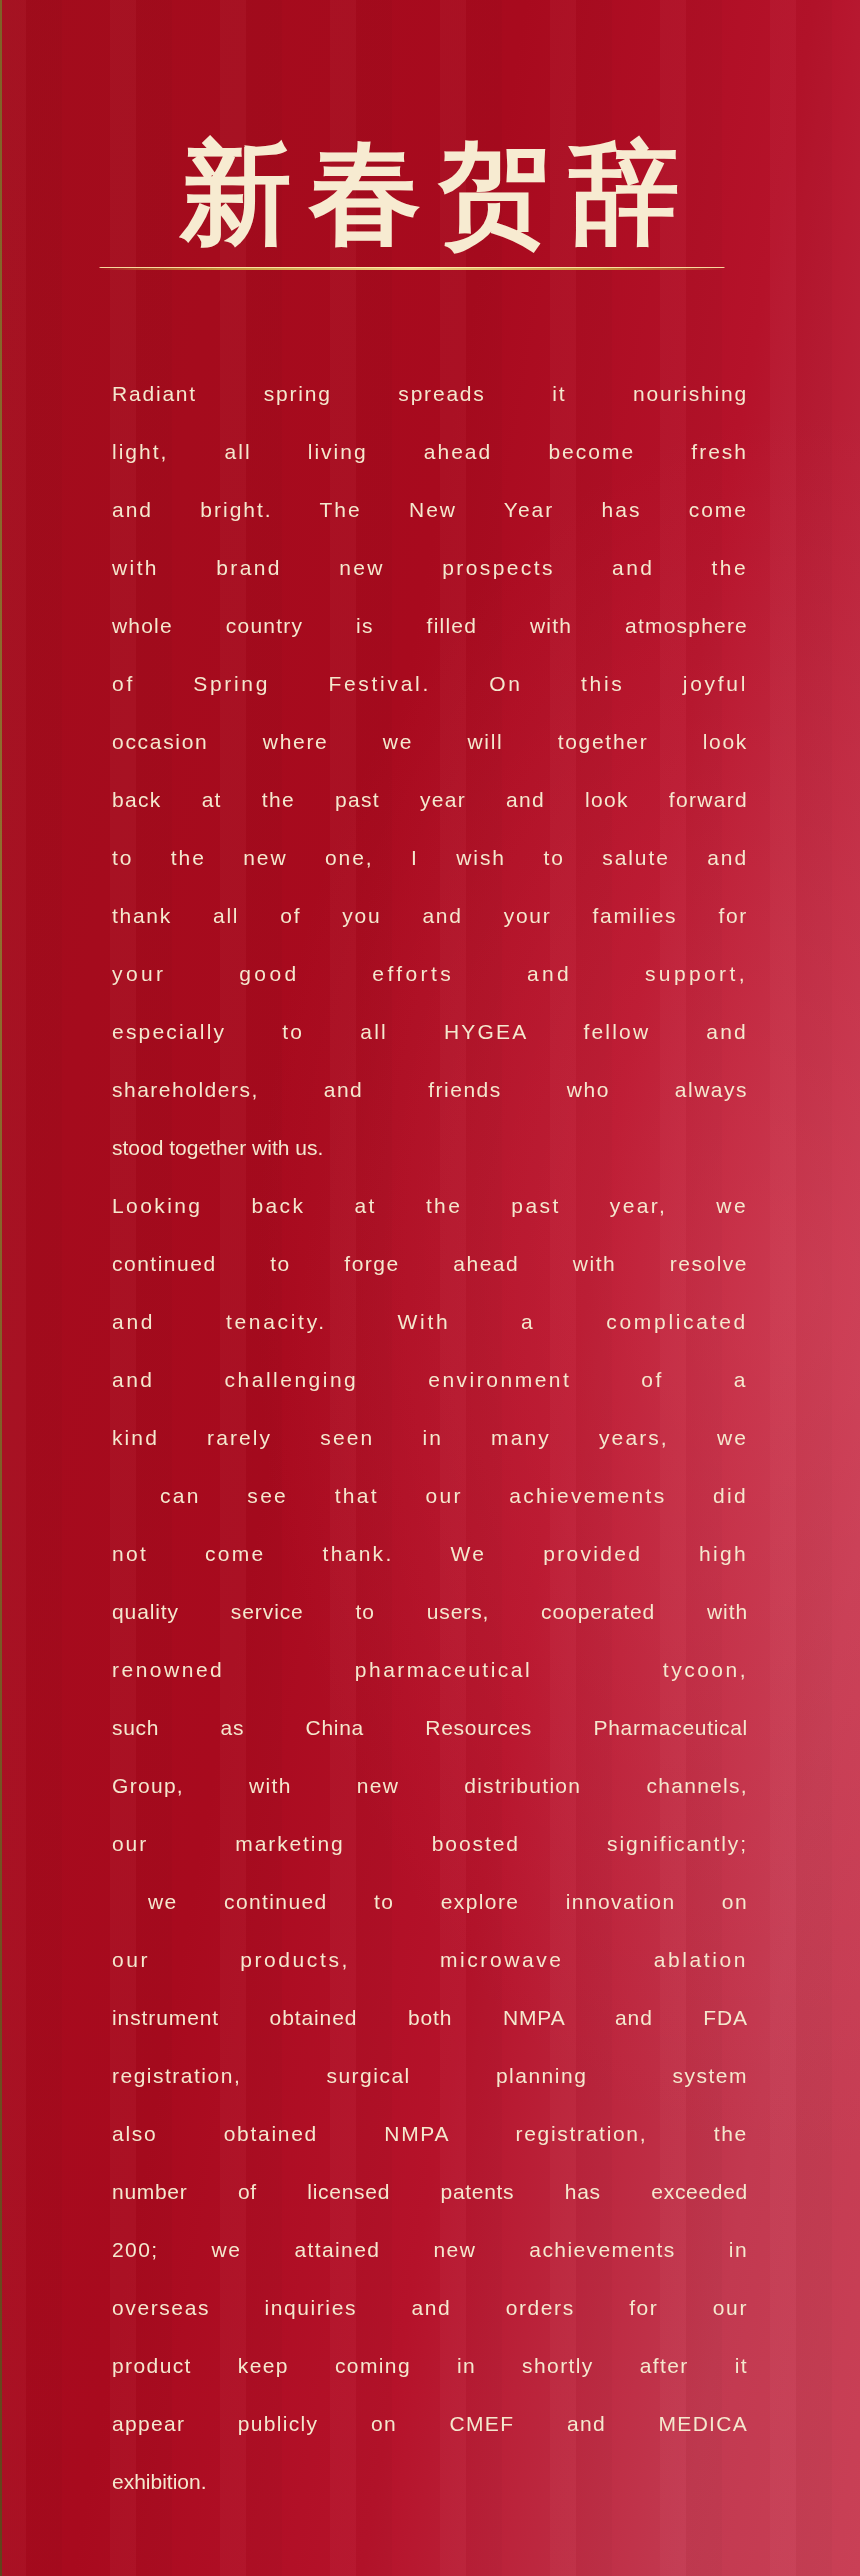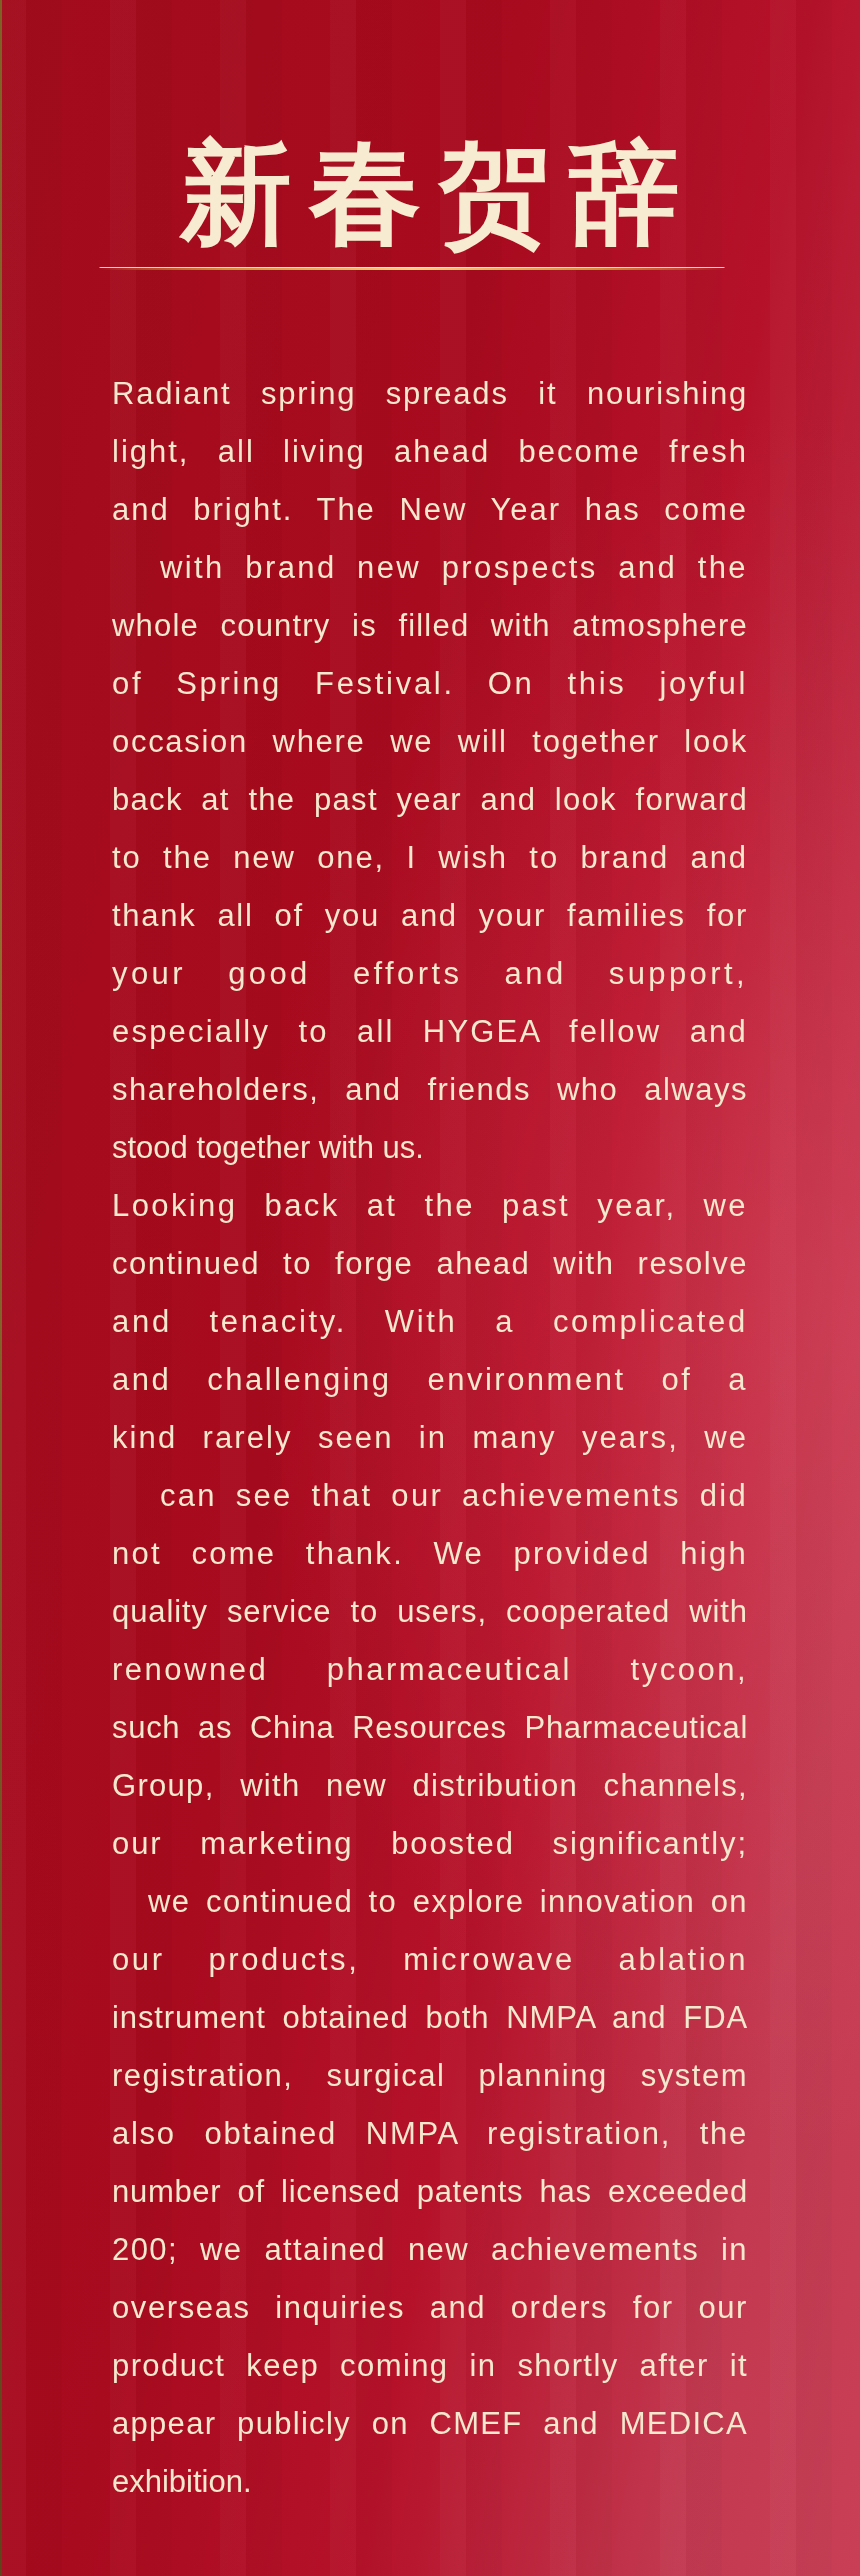--- a/index.html
+++ b/index.html
@@ -63,21 +63,21 @@
         var(--gold) 80%,
         rgba(200,146,58,0.45) 93%,
         rgba(200,146,58,0) 100%);
   }
   .body-text{
     position:absolute;
     top:365px;
     left:112px;
     width:636px;
     color:var(--body-color);
-    font-size:31px;
+    font-size:21px;
     line-height:58px;
     font-weight:400;
   }
   .line{
     text-align:justify;
     text-align-last:justify;
     overflow:hidden;
     white-space:normal;
     height:58px;
   }
@@ -89,26 +89,26 @@
 <body>
 
 <div class="page">
   <div class="edge-accent"></div>
   <h1 class="title">新春贺辞</h1>
   <div class="divider"></div>
   <div class="body-text">
       <div class="line" style="letter-spacing: 1.8px;">Radiant spring spreads it nourishing</div>
       <div class="line" style="letter-spacing: 2px;">light, all living ahead become fresh</div>
       <div class="line" style="letter-spacing: 2px;">and bright. The New Year has come</div>
-      <div class="line" style="letter-spacing: 2.4px; margin-left: 48px;">with brand new prospects and the</div>
+      <div class="line" style="letter-spacing: 2.4px;">with brand new prospects and the</div>
       <div class="line" style="letter-spacing: 1.2px;">whole country is filled with atmosphere</div>
       <div class="line" style="letter-spacing: 2.7px;">of Spring Festival. On this joyful</div>
       <div class="line" style="letter-spacing: 1.7px;">occasion where we will together look</div>
       <div class="line" style="letter-spacing: 1.3px;">back at the past year and look forward</div>
-      <div class="line" style="letter-spacing: 1.9px;">to the new one, I wish to brand and</div>
+      <div class="line" style="letter-spacing: 1.9px;">to the new one, I wish to salute and</div>
       <div class="line" style="letter-spacing: 1.7px;">thank all of you and your families for</div>
       <div class="line" style="letter-spacing: 3.4px;">your good efforts and support,</div>
       <div class="line" style="letter-spacing: 2.2px;">especially to all HYGEA fellow and</div>
       <div class="line" style="letter-spacing: 1.5px;">shareholders, and friends who always</div>
       <div class="line para-end">stood together with us.</div>
       <div class="line" style="letter-spacing: 2.4px;">Looking back at the past year, we</div>
       <div class="line" style="letter-spacing: 1.5px;">continued to forge ahead with resolve</div>
       <div class="line" style="letter-spacing: 2.7px;">and tenacity. With a complicated</div>
       <div class="line" style="letter-spacing: 2.5px;">and challenging environment of a</div>
       <div class="line" style="letter-spacing: 2.1px;">kind rarely seen in many years, we</div>

